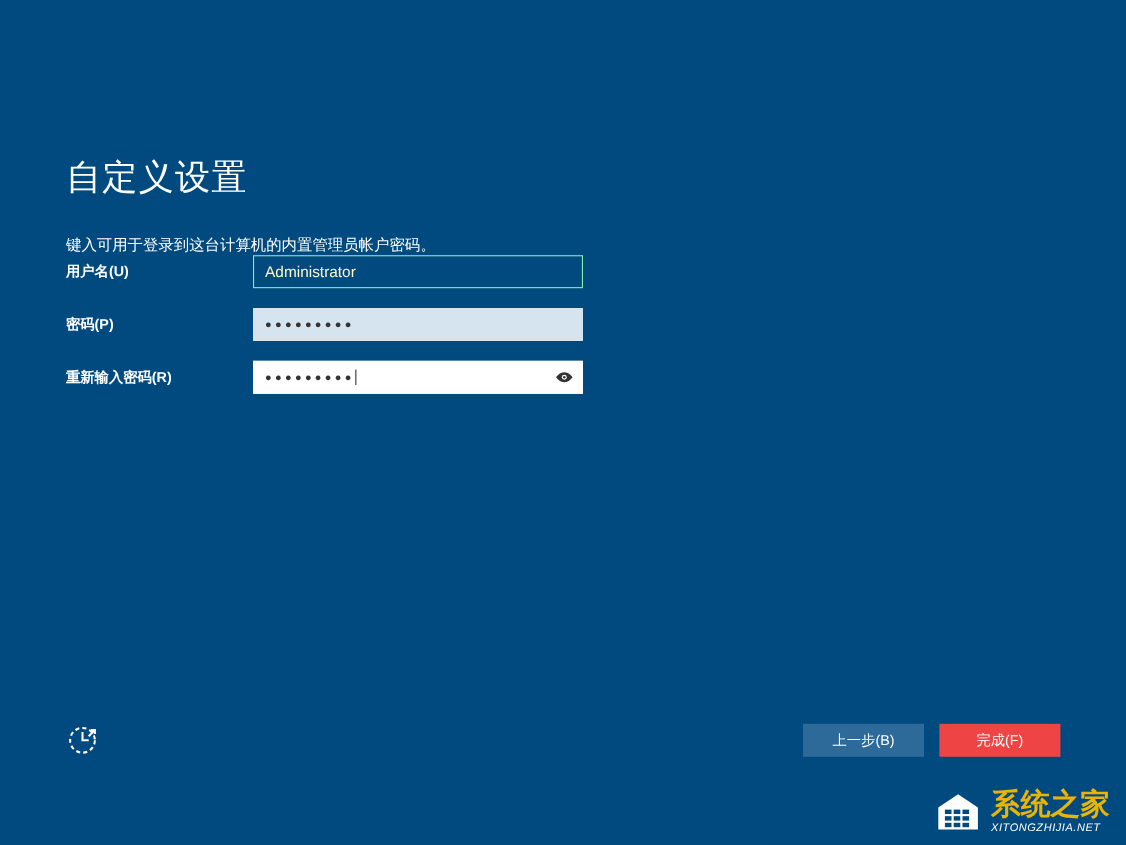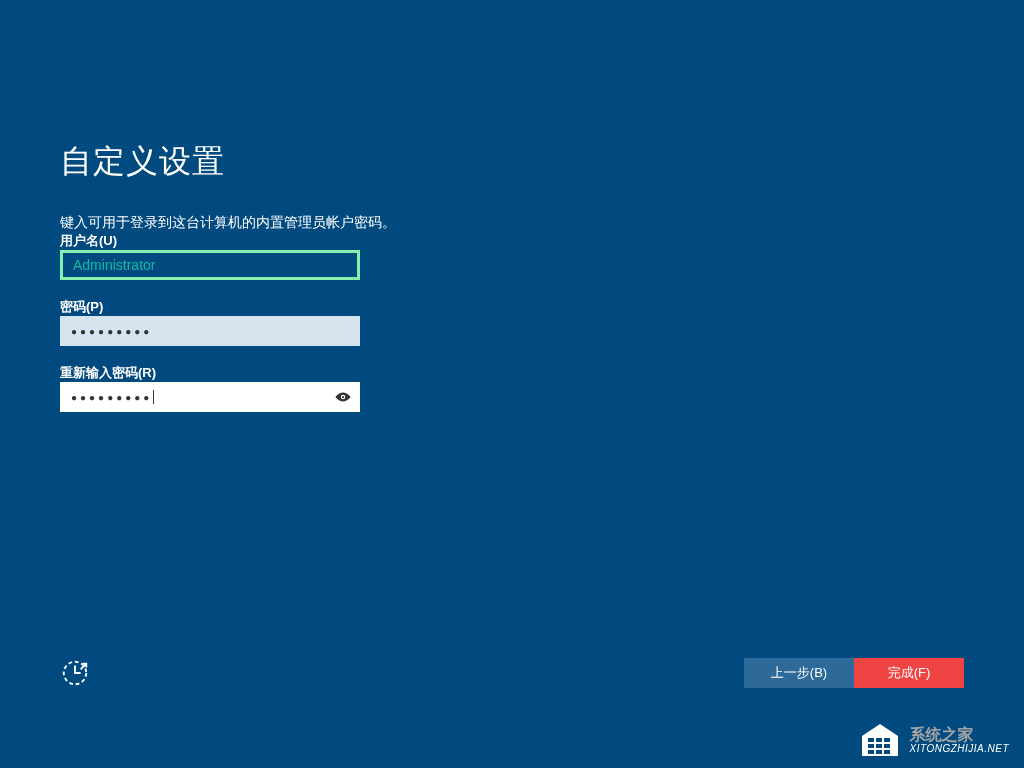--- a/index.html
+++ b/index.html
@@ -24,22 +24,22 @@
       font-weight: 300;
       margin-bottom: 30px;
       letter-spacing: 1px;
     }
     .subtitle {
       font-size: 14px;
       font-weight: 400;
     }
     .form-row {
       display: flex;
+      align-items: center;
       margin-bottom: 18px;
-      flex-direction: column;
     }
     .label {
       width: 170px;
       font-size: 13px;
       font-weight: 600;
     }
     .input-wrapper {
       position: relative;
       width: 300px;
     }
@@ -48,22 +48,22 @@
       height: 30px;
       border: 1px solid #5a8fb5;
       background-color: transparent;
       padding: 0 10px;
       font-size: 14px;
       color: #888;
       outline: none;
     }
     .input-field.disabled {
       background-color: transparent;
-      color: #14b8a6;
-      border: 3px solid #86efac;
+      color: #fef9c3;
+      border: 1px solid #86efac;
     }
     .input-field.password {
       background-color: #d6e4ef;
       color: #333;
       border: 1px solid #d6e4ef;
       letter-spacing: 3px;
       font-size: 10px;
     }
     .input-field.confirm {
       background-color: #ffffff;
@@ -99,20 +99,21 @@
       align-items: center;
       justify-content: space-between;
     }
     .accessibility-icon {
       width: 30px;
       height: 30px;
       cursor: pointer;
     }
     .buttons {
       display: flex;
+      gap: 14px;
     }
     .btn {
       width: 110px;
       height: 30px;
       border: none;
       font-size: 13px;
       color: #ffffff;
       cursor: pointer;
       font-family: inherit;
       display: flex;
@@ -136,23 +137,23 @@
     .watermark-icon {
       width: 48px;
       height: 36px;
     }
     .watermark-text {
       display: flex;
       flex-direction: column;
       line-height: 1.1;
     }
     .watermark-main {
-      font-size: 16px;
+      font-size: 27px;
       font-weight: bold;
-      color: #a3a3a3;
+      color: #eab308;
       font-family: "Microsoft YaHei", sans-serif;
     }
     .watermark-sub {
       font-size: 10px;
       color: #ffffff;
       letter-spacing: 0.5px;
       font-style: italic;
     }
     .text-cursor {
       display: inline-block;

